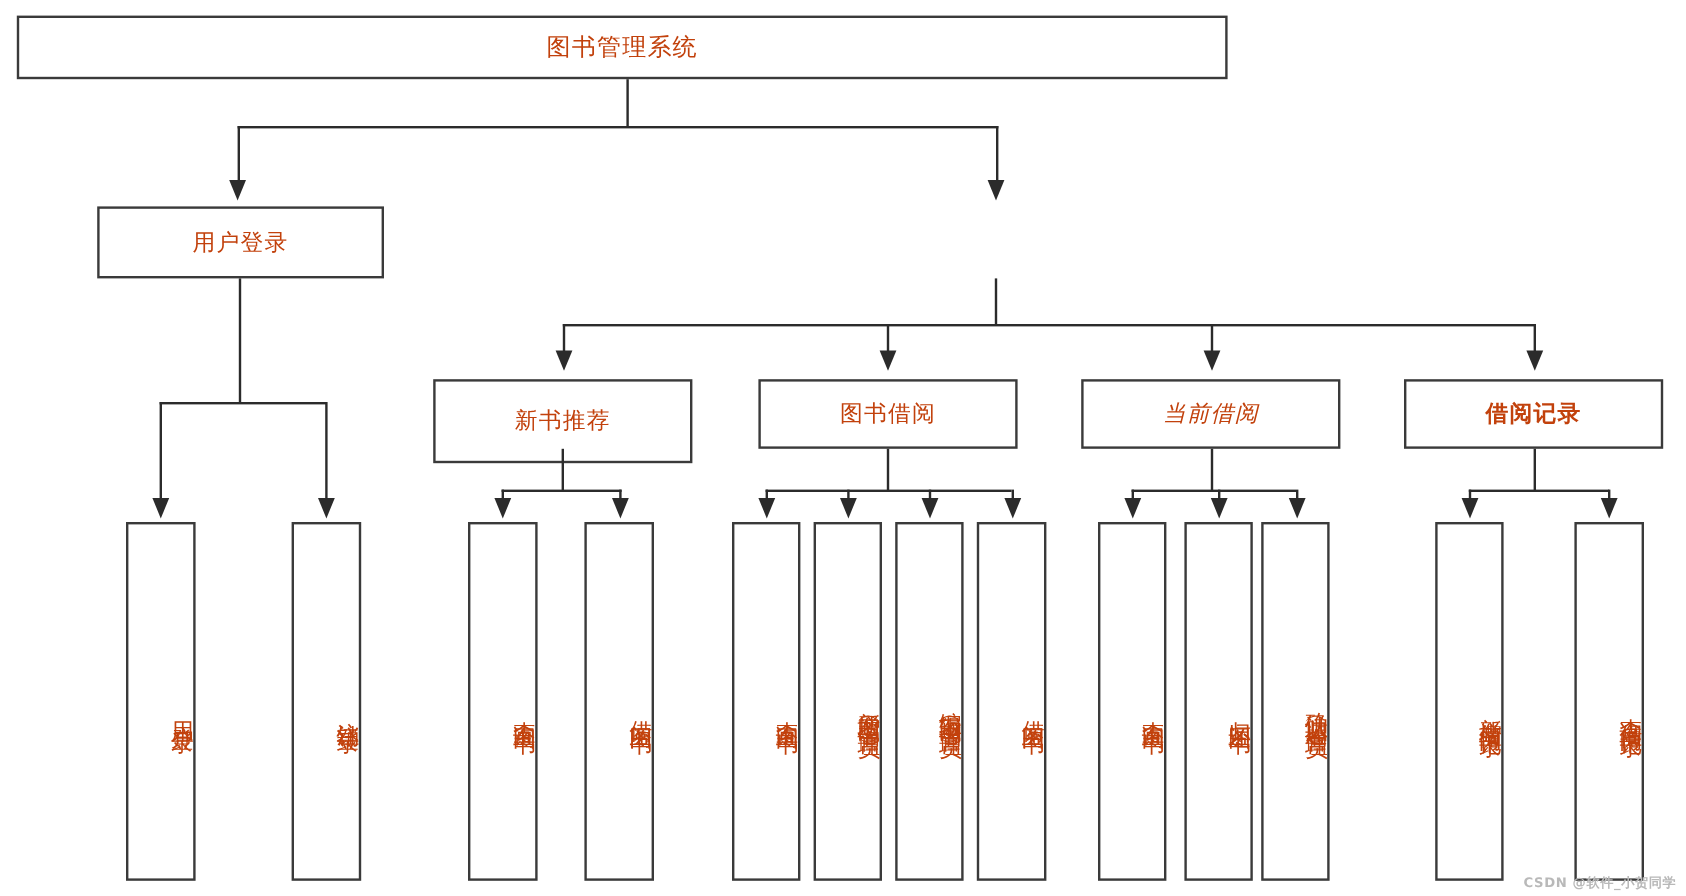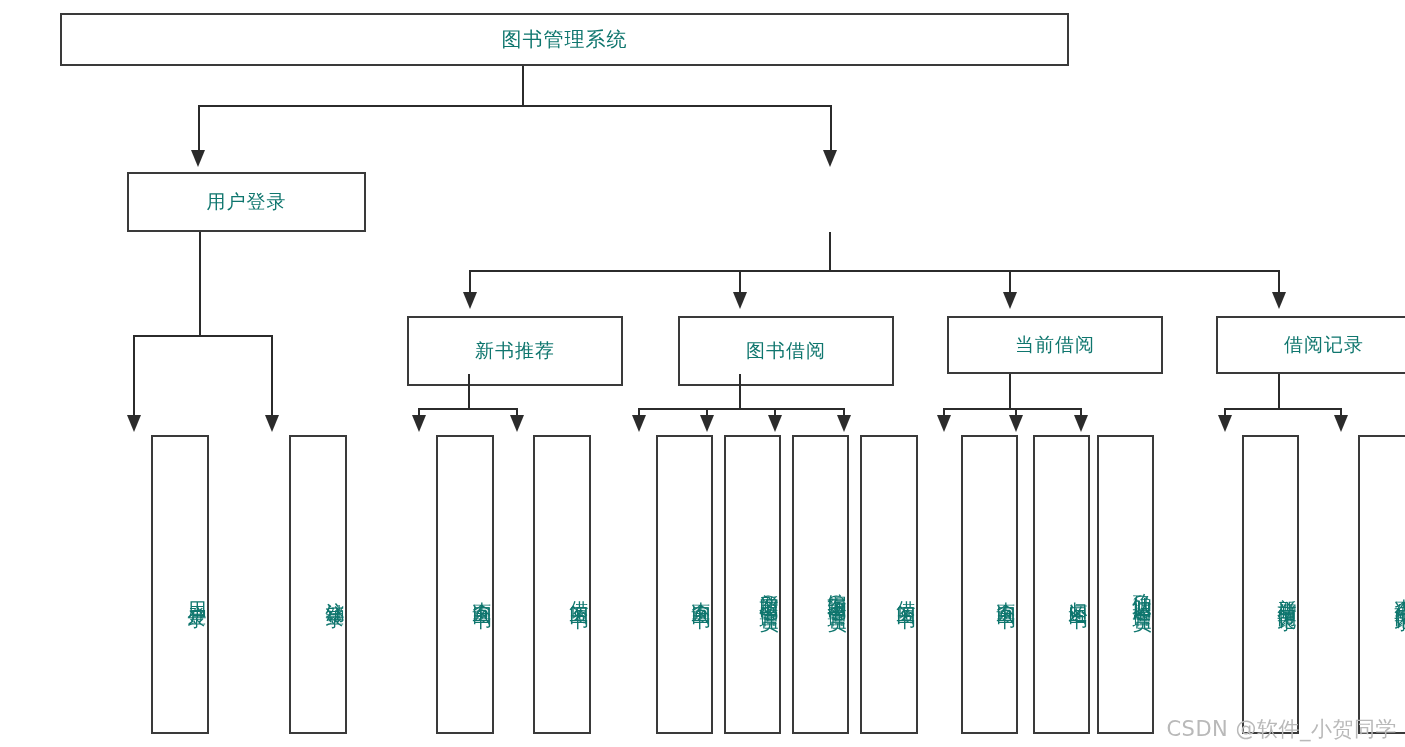--- a/index.html
+++ b/index.html
@@ -18,23 +18,22 @@
     overflow: hidden;
   }
   .node {
     position: absolute;
     box-sizing: border-box;
     border: 2px solid #3a3a3a;
     background: #ffffff;
     display: flex;
     align-items: center;
     justify-content: center;
-    color: #0f766e;
+    color: #c2410c;
     text-align: center;
-    margin-left: 46px;
   }
   .node.horiz {
     font-size: 19px;
     letter-spacing: 1px;
   }
   .node.vert {
     writing-mode: vertical-rl;
     text-orientation: upright;
     font-size: 19px;
     letter-spacing: 3px;
@@ -62,24 +61,25 @@
     width: 0;
     height: 0;
     border-left: 7px solid transparent;
     border-right: 7px solid transparent;
     border-top: 17px solid #2b2b2b;
   }
   #watermark {
     position: absolute;
     right: 8px;
     bottom: 4px;
-    font-size: 21px;
+    font-size: 11px;
     color: #b9b9b9;
     letter-spacing: 0.5px;
     white-space: nowrap;
+    font-weight: bold;
   }
 </style>
 </head>
 <body>
 
 <div id="canvas">
 
   <div class="node horiz" id="root-node" style="left:14px; top:13px; width:1009px; height:53px;">
     <span>图书管理系统</span>
   </div>
@@ -111,27 +111,27 @@
   <div class="edge v" style="left:739px; top:270px; height:23px;"></div>
   <div class="arrow" style="left:733px; top:292px;"></div>
   <div class="edge v" style="left:1009px; top:270px; height:23px;"></div>
   <div class="arrow" style="left:1003px; top:292px;"></div>
   <div class="edge v" style="left:1278px; top:270px; height:23px;"></div>
   <div class="arrow" style="left:1272px; top:292px;"></div>
 
   <div class="node horiz" style="left:361px; top:316px; width:216px; height:70px;">
     <span>新书推荐</span>
   </div>
-  <div class="node horiz" style="left:632px; top:316px; width:216px; height:70px;">
+  <div class="node horiz" style="left:632px; top:316px; width:216px; height:58px;">
     <span>图书借阅</span>
   </div>
-  <div class="node horiz" style="left:901px; top:316px; width:216px; height:58px;">
+  <div class="node horiz" style="left:901px; top:316px; width:216px; height:58px;font-style:italic;">
     <span>当前借阅</span>
   </div>
-  <div class="node horiz" style="left:1170px; top:316px; width:216px; height:58px;">
+  <div class="node horiz" style="left:1170px; top:316px; width:216px; height:58px;font-weight:bold;">
     <span>借阅记录</span>
   </div>
 
   <div class="edge v" style="left:468px; top:374px; height:35px;"></div>
   <div class="edge h" style="left:418px; top:408px; width:100px;"></div>
   <div class="edge v" style="left:418px; top:408px; height:10px;"></div>
   <div class="arrow" style="left:412px; top:415px;"></div>
   <div class="edge v" style="left:516px; top:408px; height:10px;"></div>
   <div class="arrow" style="left:510px; top:415px;"></div>
 

